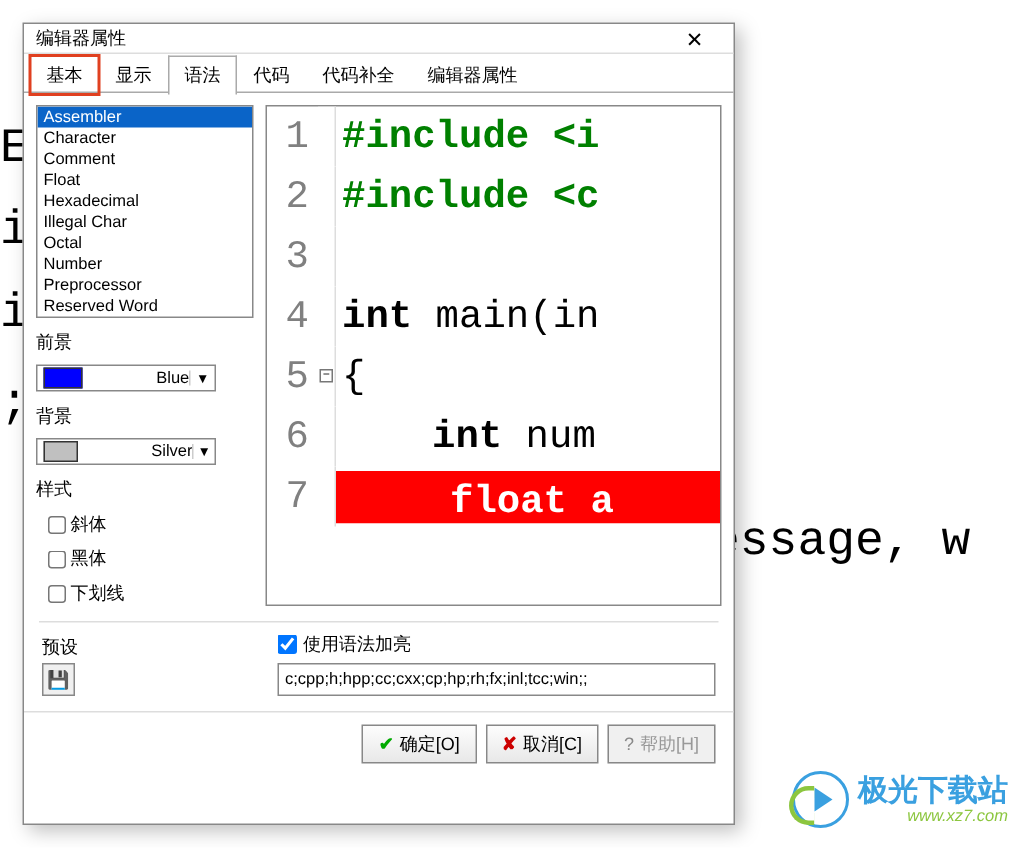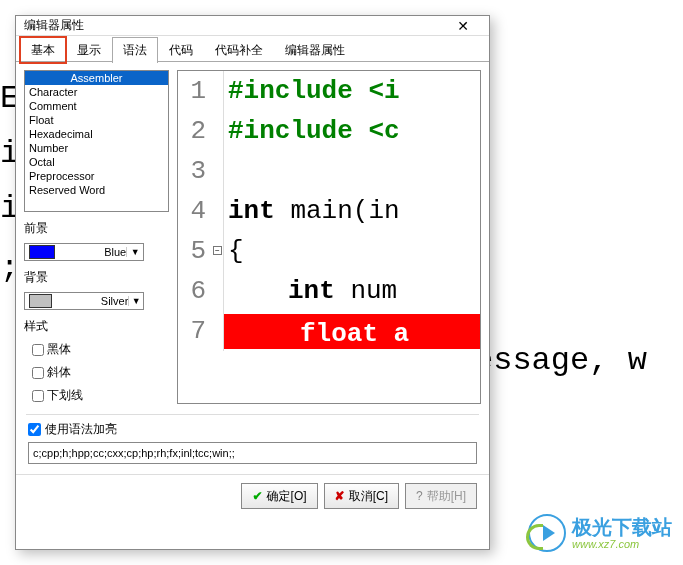--- a/index.html
+++ b/index.html
@@ -19,21 +19,21 @@
 
 .tabs { display: flex; height: 26px; align-items: center; border-bottom: 1px solid #aaa; padding-left: 4px; }
 .tab { padding: 4px 10px; border: 1px solid transparent; border-bottom: none; font-size: 12px; cursor: pointer; position: relative; top: 1px; }
 .tab.active { border-color: #aaa; background: #fff; }
 .tab.highlighted { outline: 2px solid #e04020; outline-offset: -1px; }
 
 .body { display: flex; padding: 8px; gap: 8px; height: 350px; }
 .left-col { width: 145px; display: flex; flex-direction: column; gap: 6px; }
 .listbox { border: 1px solid #888; background: #fff; height: 180px; overflow-y: auto; font-size: 11px; }
 .listbox-item { padding: 1px 4px; cursor: pointer; white-space: nowrap; }
-.listbox-item.selected { background: #0a64c8; color: #fff; text-align: center; }
+.listbox-item.selected { background: #0a64c8; color: #fff; }
 
 .field-label { font-size: 12px; margin-top: 2px; }
 .combo { display: flex; border: 1px solid #888; height: 22px; align-items: center; background: #fff; width: 120px; }
 .color-swatch { width: 28px; height: 14px; margin: 0 4px; border: 1px solid #333; }
 .combo-text { flex: 1; font-size: 11px; padding-left: 45px; }
 .combo-arrow { width: 18px; text-align: center; border-left: 1px solid #ccc; font-size: 9px; }
 
 .checkbox-row { display: flex; align-items: center; gap: 3px; font-size: 12px; padding-left: 8px; }
 .checkbox-row input { width: 12px; height: 12px; }
 
@@ -62,21 +62,21 @@
 .icon-check { color: #0a0; font-weight: bold; }
 .icon-x { color: #c00; font-weight: bold; }
 .icon-q { color: #888; }
 
 .logo { position: absolute; right: 10px; bottom: 8px; width: 145px; height: 48px; display: flex; align-items: center; gap: 6px; z-index: 5; }
 .logo-badge { width: 38px; height: 38px; border-radius: 50%; border: 2px solid #3aa0e0; display: flex; align-items: center; justify-content: center; position: relative; }
 .logo-badge::before { content: ""; position: absolute; left: -4px; top: 8px; width: 14px; height: 20px; border: 3px solid #8cc63f; border-right: none; border-radius: 14px 0 0 14px; }
 .logo-arrow { width: 0; height: 0; border-left: 12px solid #3aa0e0; border-top: 8px solid transparent; border-bottom: 8px solid transparent; margin-left: 4px; }
 .logo-text { display: flex; flex-direction: column; line-height: 1.1; }
 .logo-cn { font-size: 20px; font-weight: bold; color: #3aa0e0; }
-.logo-url { font-size: 11px; color: #8cc63f; font-style: italic; }
+.logo-url { font-size: 11px; color: #8cc63f; font-style: italic; text-align: right; }
 
 hr.sep { border: none; border-top: 1px solid #ddd; margin: 2px 10px; }
 </style>
 </head>
 <body>
 
 <div class="bg-text t1">E</div>
 <div class="bg-text t2">i</div>
 <div class="bg-text t3">i</div>
 <div class="bg-text t4">;</div>
@@ -100,51 +100,52 @@
   </div>
 
   <div class="body">
     <div class="left-col">
       <div class="listbox">
         <div class="listbox-item selected">Assembler</div>
         <div class="listbox-item">Character</div>
         <div class="listbox-item">Comment</div>
         <div class="listbox-item">Float</div>
         <div class="listbox-item">Hexadecimal</div>
+        <div class="listbox-item">Illegal Char</div>
+        <div class="listbox-item">Octal</div>
         <div class="listbox-item">Number</div>
-        <div class="listbox-item">Octal</div>
         <div class="listbox-item">Preprocessor</div>
         <div class="listbox-item">Reserved Word</div>
       </div>
 
       <div class="field-label">前景</div>
       <div class="combo">
         <div class="color-swatch" style="background:#0000ff"></div>
         <div class="combo-text">Blue</div>
         <div class="combo-arrow">▼</div>
       </div>
 
       <div class="field-label">背景</div>
       <div class="combo">
         <div class="color-swatch" style="background:#c0c0c0"></div>
         <div class="combo-text">Silver</div>
         <div class="combo-arrow">▼</div>
       </div>
 
       <div class="field-label">样式</div>
+      <label class="checkbox-row">
+          <input type="checkbox" style="">
+          <span>斜体</span>
+        </label>
       <label class="checkbox-row">
           <input type="checkbox" style="">
           <span>黑体</span>
         </label>
       <label class="checkbox-row">
           <input type="checkbox" style="">
-          <span>斜体</span>
-        </label>
-      <label class="checkbox-row">
-          <input type="checkbox" style="">
           <span>下划线</span>
         </label>
     </div>
 
     <div class="preview">
       <div class="code-line">
           <div class="lineno">1</div>
           <div class="gutter"></div>
           <div class="code-content"><span class="kw-include">#include &lt;i</span></div>
         </div>
@@ -179,20 +180,26 @@
           <div class="lineno">7</div>
           <div class="gutter"></div>
           <div class="code-content" style="padding-left:0"><span class="highlight-red" style="width:100%;padding-left:16px"><span class="indent"></span><span class="float-kw">float a</span></span></div>
         </div>
     </div>
   </div>
 
   <hr class="sep">
 
   <div class="bottom-section">
+    <div class="preset-col">
+      <div class="field-label">预设</div>
+      <div class="preset-box">
+        <span>💾</span>
+      </div>
+    </div>
     <div class="ext-col">
       <label class="ext-check">
         <input type="checkbox" checked="" style="">
         <span>使用语法加亮</span>
       </label>
       <input class="ext-input" value="c;cpp;h;hpp;cc;cxx;cp;hp;rh;fx;inl;tcc;win;;" style="">
     </div>
   </div>
 
   <div class="button-row">

